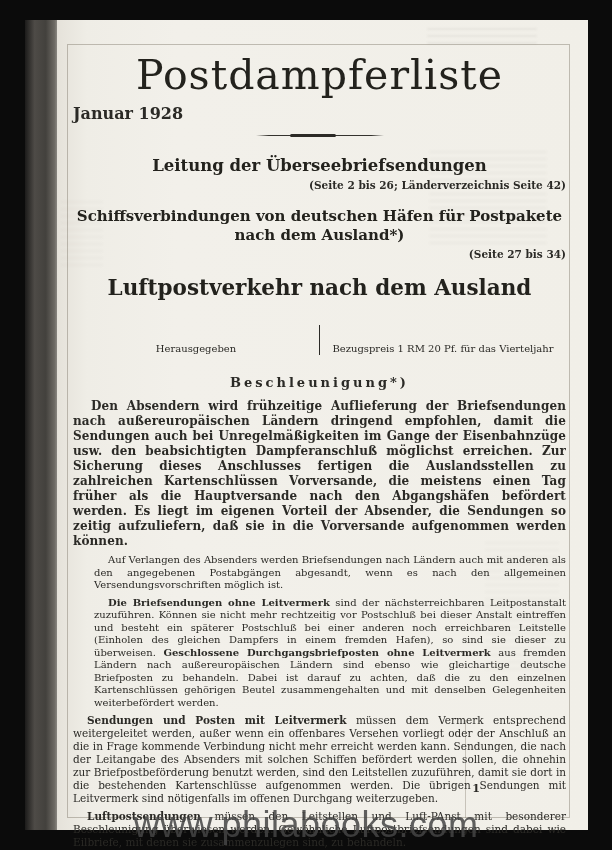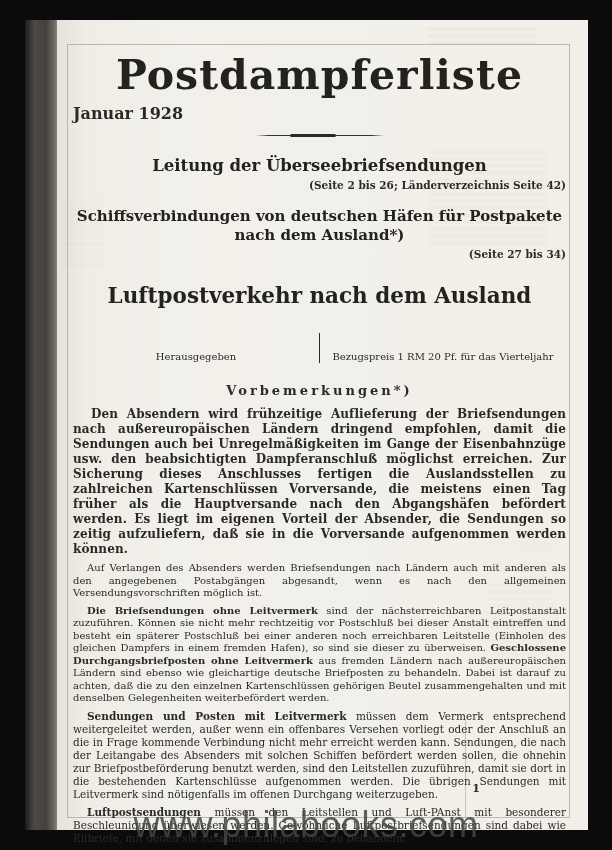--- a/index.html
+++ b/index.html
@@ -34,49 +34,49 @@
   .s1 { left:372px; top:128px; width:118px; height:96px; opacity:.09; }
   .s2 { left:4px;  top:176px; width:42px;  height:70px; opacity:.07; }
   .s3 { left:428px; top:520px; width:74px; height:130px; opacity:.07; }
   .s4 { left:64px; top:716px; width:290px; height:34px; opacity:.055; }
   .s5 { left:370px; top:6px; width:110px; height:18px; opacity:.12; filter:blur(1.2px); }
 
   .content { position:relative; height:100%; padding:0 22px 0 16px; box-sizing:border-box; color:#2b2a26; }
 
   .doc-title {
     margin:32px 0 0 0; text-align:center;
-    font-size:41px; line-height:46px; font-weight:bold; letter-spacing:1px; color:#23221d;
+    font-size:41px; line-height:46px; font-weight:normal; letter-spacing:1px; color:#23221d;
   }
   .doc-date { margin-top:7px; font-size:16px; line-height:18px; font-weight:bold; }
 
   .ornament { position:relative; margin:10px auto 0 auto; width:128px; height:5px; }
   .ornament .line {
     position:absolute; left:0; right:0; top:2px; height:1px;
     background:linear-gradient(90deg, rgba(40,38,34,0) 0%, #35332e 10%, #35332e 90%, rgba(40,38,34,0) 100%);
   }
   .ornament .blade {
     position:absolute; left:34px; top:1px; width:46px; height:3px;
     background:#2c2a26; border-radius:2px;
   }
 
   .h2 { margin-top:18px; text-align:center; font-size:16.5px; line-height:20px; font-weight:bold; color:#23221d; }
   .h2b { margin-top:15px; font-size:15px; line-height:19px; }
-  .h1b { margin-top:22px; font-size:21.5px; line-height:26px; }
+  .h1b { margin-top:14px; font-size:21.5px; line-height:26px; }
   .pages { margin-top:3px; text-align:right; font-size:10.5px; line-height:13px; font-weight:bold; }
 
   .pub-row { display:flex; align-items:flex-end; margin-top:24px; }
   .pub-col { flex:1; text-align:center; font-size:10px; line-height:13.5px; }
   .pub-divider { width:1px; height:30px; background:#2b2a26; }
 
   .remarks-h { margin-top:20px; text-align:center; font-size:13px; line-height:16px; font-weight:bold; letter-spacing:3px; }
 
   .para { text-align:justify; margin:5px 0 0 0; }
   .para .b { font-weight:bold; }
   .para.lead  { font-size:12px;  line-height:15px;  font-weight:bold; letter-spacing:.1px; margin-top:8px; text-indent:18px; }
-  .para.small { font-size:10px;  line-height:12.5px; text-indent:14px; }
+  .para.small { font-size:10px;  line-height:12.5px; text-indent:14px;margin-left:21px; }
   .para.medium{ font-size:10.5px; line-height:13px;  text-indent:14px; }
 
   .page-number { position:absolute; top:730px; right:108px; font-size:11px; font-weight:bold; }
 
   .watermark {
     position:absolute; bottom:6px; left:50%; transform:translateX(-50%);
     font-family:"Liberation Sans", sans-serif; font-size:36px; line-height:38px;
     color:#454545; opacity:.85; letter-spacing:.5px; white-space:nowrap; z-index:5;
   }
 </style>
@@ -115,21 +115,21 @@
       <div class="pub-row">
         <div class="pub-col">
           <div>Herausgegeben</div>
         </div>
         <div class="pub-divider"></div>
         <div class="pub-col">
           <div>Bezugspreis 1 RM 20 Pf. für das Vierteljahr</div>
         </div>
       </div>
 
-      <div class="remarks-h">Vorbemerkungen*)</div>
+      <div class="remarks-h">Beschleunigung*)</div>
 
       <div>
           <p class="para lead"><span class="b">Den Absendern wird frühzeitige Auflieferung der Briefsendungen nach außereuropäischen Ländern dringend empfohlen, damit die Sendungen auch bei Unregelmäßigkeiten im Gange der Eisenbahnzüge usw. den beabsichtigten Dampferanschluß möglichst erreichen. Zur Sicherung dieses Anschlusses fertigen die Auslandsstellen zu zahlreichen Kartenschlüssen Vorversande, die meistens einen Tag früher als die Hauptversande nach den Abgangshäfen befördert werden. Es liegt im eigenen Vorteil der Absender, die Sendungen so zeitig aufzuliefern, daß sie in die Vorversande aufgenommen werden können.</span></p>
           <p class="para small"><span>Auf Verlangen des Absenders werden Briefsendungen nach Ländern auch mit anderen als den angegebenen Postabgängen abgesandt, wenn es nach den allgemeinen Versendungsvorschriften möglich ist.</span></p>
           <p class="para small"><span class="b">Die Briefsendungen ohne Leitvermerk</span><span> sind der nächsterreichbaren Leitpostanstalt zuzuführen. Können sie nicht mehr rechtzeitig vor Postschluß bei dieser Anstalt eintreffen und besteht ein späterer Postschluß bei einer anderen noch erreichbaren Leitstelle (Einholen des gleichen Dampfers in einem fremden Hafen), so sind sie dieser zu überweisen. </span><span class="b">Geschlossene Durchgangsbriefposten ohne Leitvermerk</span><span> aus fremden Ländern nach außereuropäischen Ländern sind ebenso wie gleichartige deutsche Briefposten zu behandeln. Dabei ist darauf zu achten, daß die zu den einzelnen Kartenschlüssen gehörigen Beutel zusammengehalten und mit denselben Gelegenheiten weiterbefördert werden.</span></p>
           <p class="para medium"><span class="b">Sendungen und Posten mit Leitvermerk</span><span> müssen dem Vermerk entsprechend weitergeleitet werden, außer wenn ein offenbares Versehen vorliegt oder der Anschluß an die in Frage kommende Verbindung nicht mehr erreicht werden kann. Sendungen, die nach der Leitangabe des Absenders mit solchen Schiffen befördert werden sollen, die ohnehin zur Briefpostbeförderung benutzt werden, sind den Leitstellen zuzuführen, damit sie dort in die bestehenden Kartenschlüsse aufgenommen werden. Die übrigen Sendungen mit Leitvermerk sind nötigenfalls im offenen Durchgang weiterzugeben.</span></p>
           <p class="para medium"><span class="b">Luftpostsendungen</span><span> müssen den Leitstellen und Luft-PAnst mit besonderer Beschleunigung überwiesen werden. Gewöhnliche Luftpostbriefsendungen sind dabei wie Eilbriefe, mit denen sie zusammenzulegen sind, zu behandeln.</span></p>
           <p class="para medium"><span>Für die Leitung der </span><span class="b">Wertbriefe</span><span> gelten die Angaben im Briefpostbuch.</span></p>
         </div>
 

